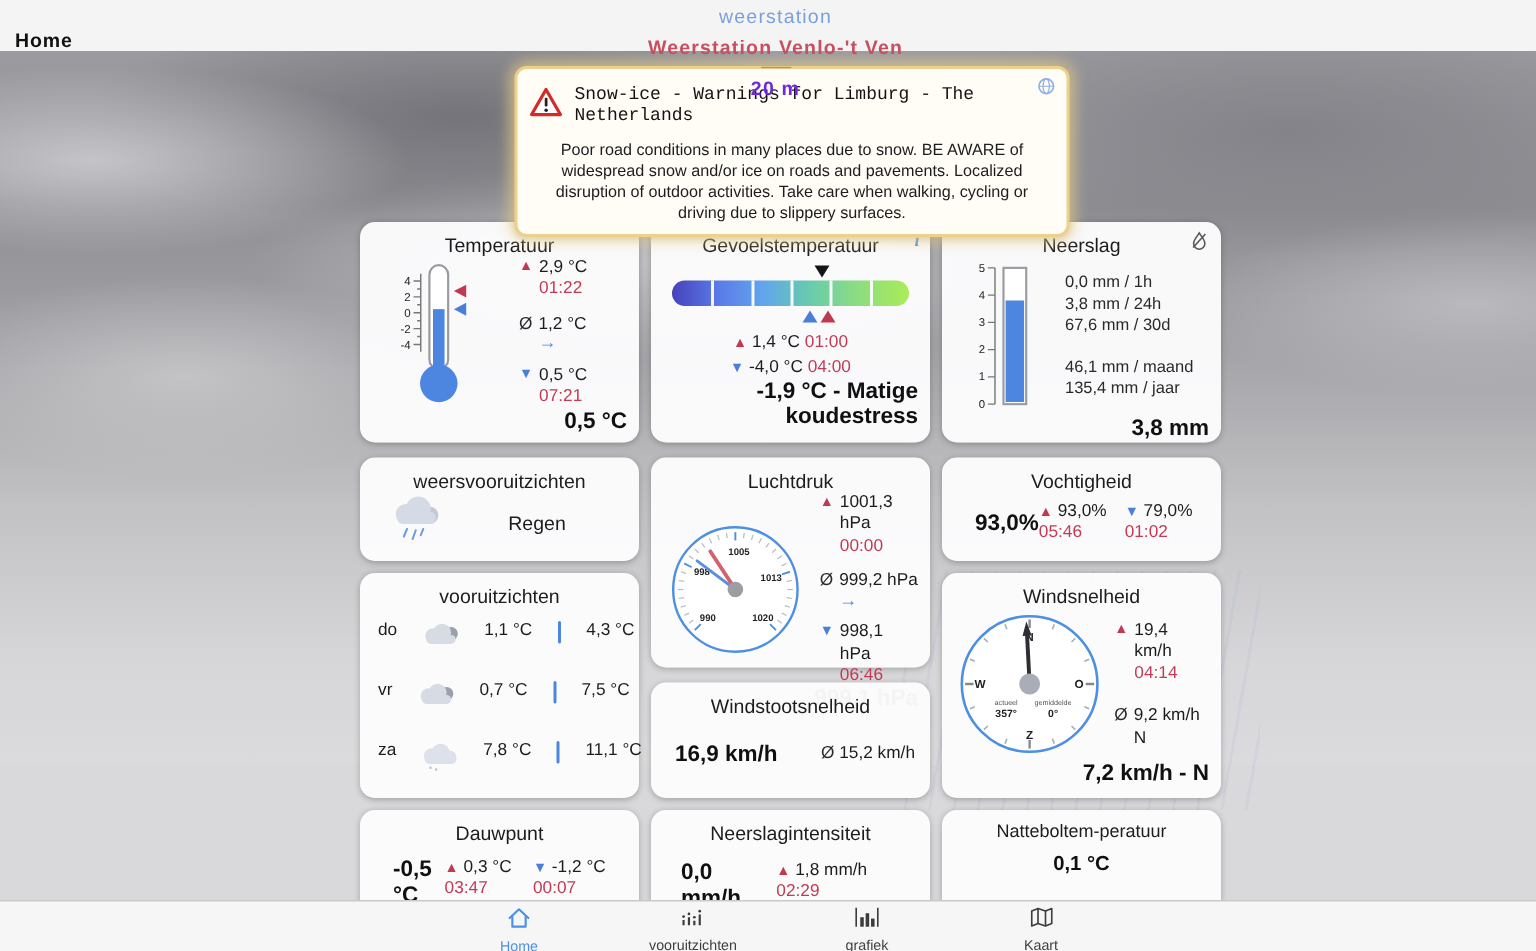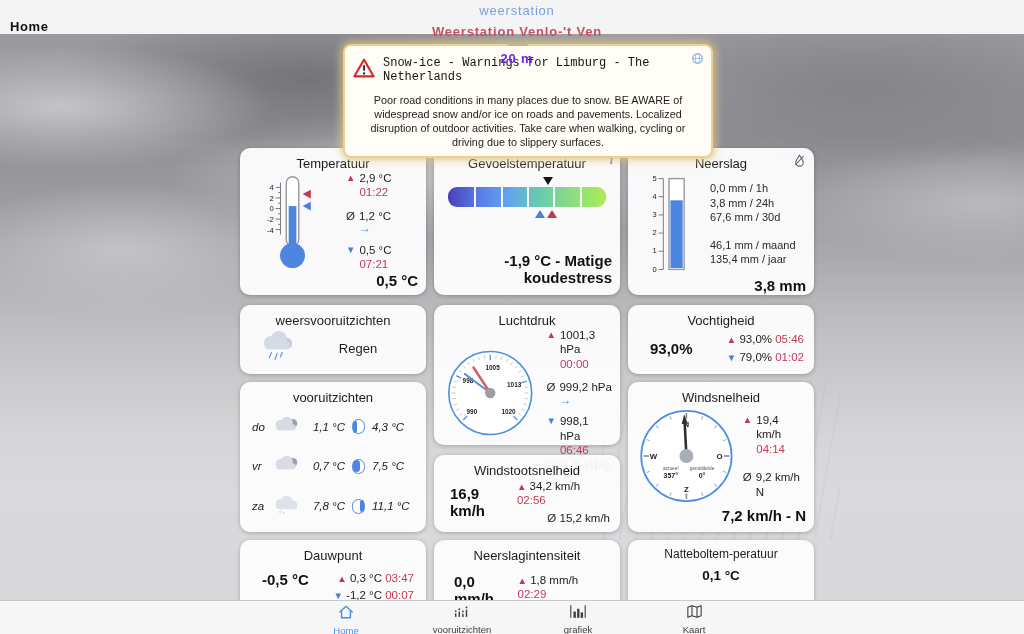--- a/index.html
+++ b/index.html
@@ -54,38 +54,38 @@
   .bigline{text-align:right;margin-bottom:3px;}
   .stat{font-size:11.5px;color:#1c1c1e;line-height:1.25;}
   .time{color:#c23a55;}
   .tri-up{color:#c0394e;font-size:9.5px;}
   .tri-down{color:#4a7fd9;font-size:9.5px;}
   .avg-sym{font-size:11.5px;color:#2b2b2d;}
   .avg-arrow{color:#4d86e0;font-weight:bold;font-size:12px;line-height:.9;}
   .statcol{display:flex;flex-direction:column;gap:9px;}
   .strow{display:flex;gap:4px;align-items:flex-start;}
   .strow .tri-up,.strow .tri-down,.strow .avg-sym{margin-top:1px;}
-  .inline-stats{display:flex;flex-direction:column;gap:3px;align-items:flex-end;}
+  .inline-stats{display:flex;flex-direction:row;gap:3px;align-items:flex-end;}
 
   
   .fbar{position:relative;height:20px;margin:16px 6px 0;border-radius:9px;
     background:linear-gradient(90deg,#4642bc 0%,#5b7ce8 20%,#61a4ee 38%,#68cbad 58%,#8cdc82 78%,#abec57 100%);}
   .fbar .sep{position:absolute;top:0;bottom:0;width:2px;background:rgba(252,252,253,.95);}
   .m-down{position:absolute;top:-10px;width:0;height:0;border-left:5px solid transparent;
     border-right:5px solid transparent;border-top:8px solid #141414;transform:translateX(-50%);}
   .m-up{position:absolute;bottom:-11px;width:0;height:0;border-left:5px solid transparent;
     border-right:5px solid transparent;border-bottom:8px solid #4a7fd9;transform:translateX(-50%);}
   .m-up.red{border-bottom-color:#c0394e;}
 
   
   .plines{font-size:11px;color:#2a2a2c;line-height:1.33;}
   .pgap{height:13px;}
 
   
-  .frow{display:flex;align-items:center;gap:4px;padding:0 4px;font-style:italic;}
+  .frow{display:flex;align-items:flex-start;gap:14px;padding:0 4px;}
   .frows{flex:1;display:flex;flex-direction:column;justify-content:space-around;margin-top:2px;}
   .fday{width:15px;font-size:11.5px;}
   .ftemp{width:40px;font-size:11.5px;text-align:right;white-space:nowrap;}
   .ftemp.max{text-align:left;width:42px;}
   .capsule{flex:1;height:13px;border:1.5px solid #4d86e0;border-radius:8px;position:relative;
            background:#fff;margin:0 3px;}
   .cfill{position:absolute;top:.5px;bottom:.5px;border-radius:6px;background:#4d86e0;}
 
   
   .corner{position:absolute;top:5px;right:7px;}
@@ -301,20 +301,28 @@
     <div class="card-title">Gevoelstemperatuur</div>
     <div class="fbar">
       <span class="sep" style="left:16.6%"></span>
         <span class="sep" style="left:33.3%"></span>
       <span class="sep" style="left:50%"></span>
         <span class="sep" style="left:66.6%"></span>
       <span class="sep" style="left:83.3%"></span>
       <span class="m-down" style="left: 63%;"></span>
       <span class="m-up" style="left: 58%;"></span>
       <span class="m-up red" style="left: 66%;"></span>
+    </div>
+    <div style="margin-top:17px;display:flex;flex-direction:column;align-items:center;gap:2px">
+      <div class="stat"><span class="tri-up">▲</span>
+        <span>1,4 °C</span>
+        <span class="time">01:00</span></div>
+      <div class="stat"><span class="tri-down">▼</span>
+        <span>-4,0 °C</span>
+        <span class="time">04:00</span></div>
     </div>
     <div class="bigline big" style="margin-top:auto">-1,9 °C - Matige koudestress</div>
   </section>
 
   <section class="card mt10" style="height:140px">
     <div class="card-title">Luchtdruk</div>
     <div class="bodyrow">
       <svg id="pressure-svg" viewBox="0 0 116 116" width="102" height="102" style="margin-left:2px">
         <circle cx="58" cy="58" r="52" fill="#fff" stroke="#4d8fe0" stroke-width="2"></circle>
         <g id="pressure-ticks">
@@ -386,23 +394,20 @@
       </div>
     </div>
     <div class="bigline big">999,1 hPa</div>
   </section>
 
   <section class="card mt10" style="height:77px">
     <div class="card-title">Windstootsnelheid</div>
     <div class="bodyrow">
       <div class="big" style="margin-left:8px">16,9 km/h</div>
       <div class="inline-stats" style="margin-left:auto;margin-right:2px">
-        <div class="stat"><span class="tri-up">▲</span>
-          <span>34,2 km/h</span>
-          <span class="time">02:56</span></div>
         <div class="stat"><span class="avg-sym">Ø</span>
           <span>15,2 km/h</span></div>
       </div>
     </div>
   </section>
 
   <section class="card mt8" style="height:95px">
     <div class="card-title">Neerslagintensiteit</div>
     <div class="bodyrow" style="align-items:flex-start;margin-top:10px">
       <div class="big" style="margin-left:12px">0,0 mm/h</div>

